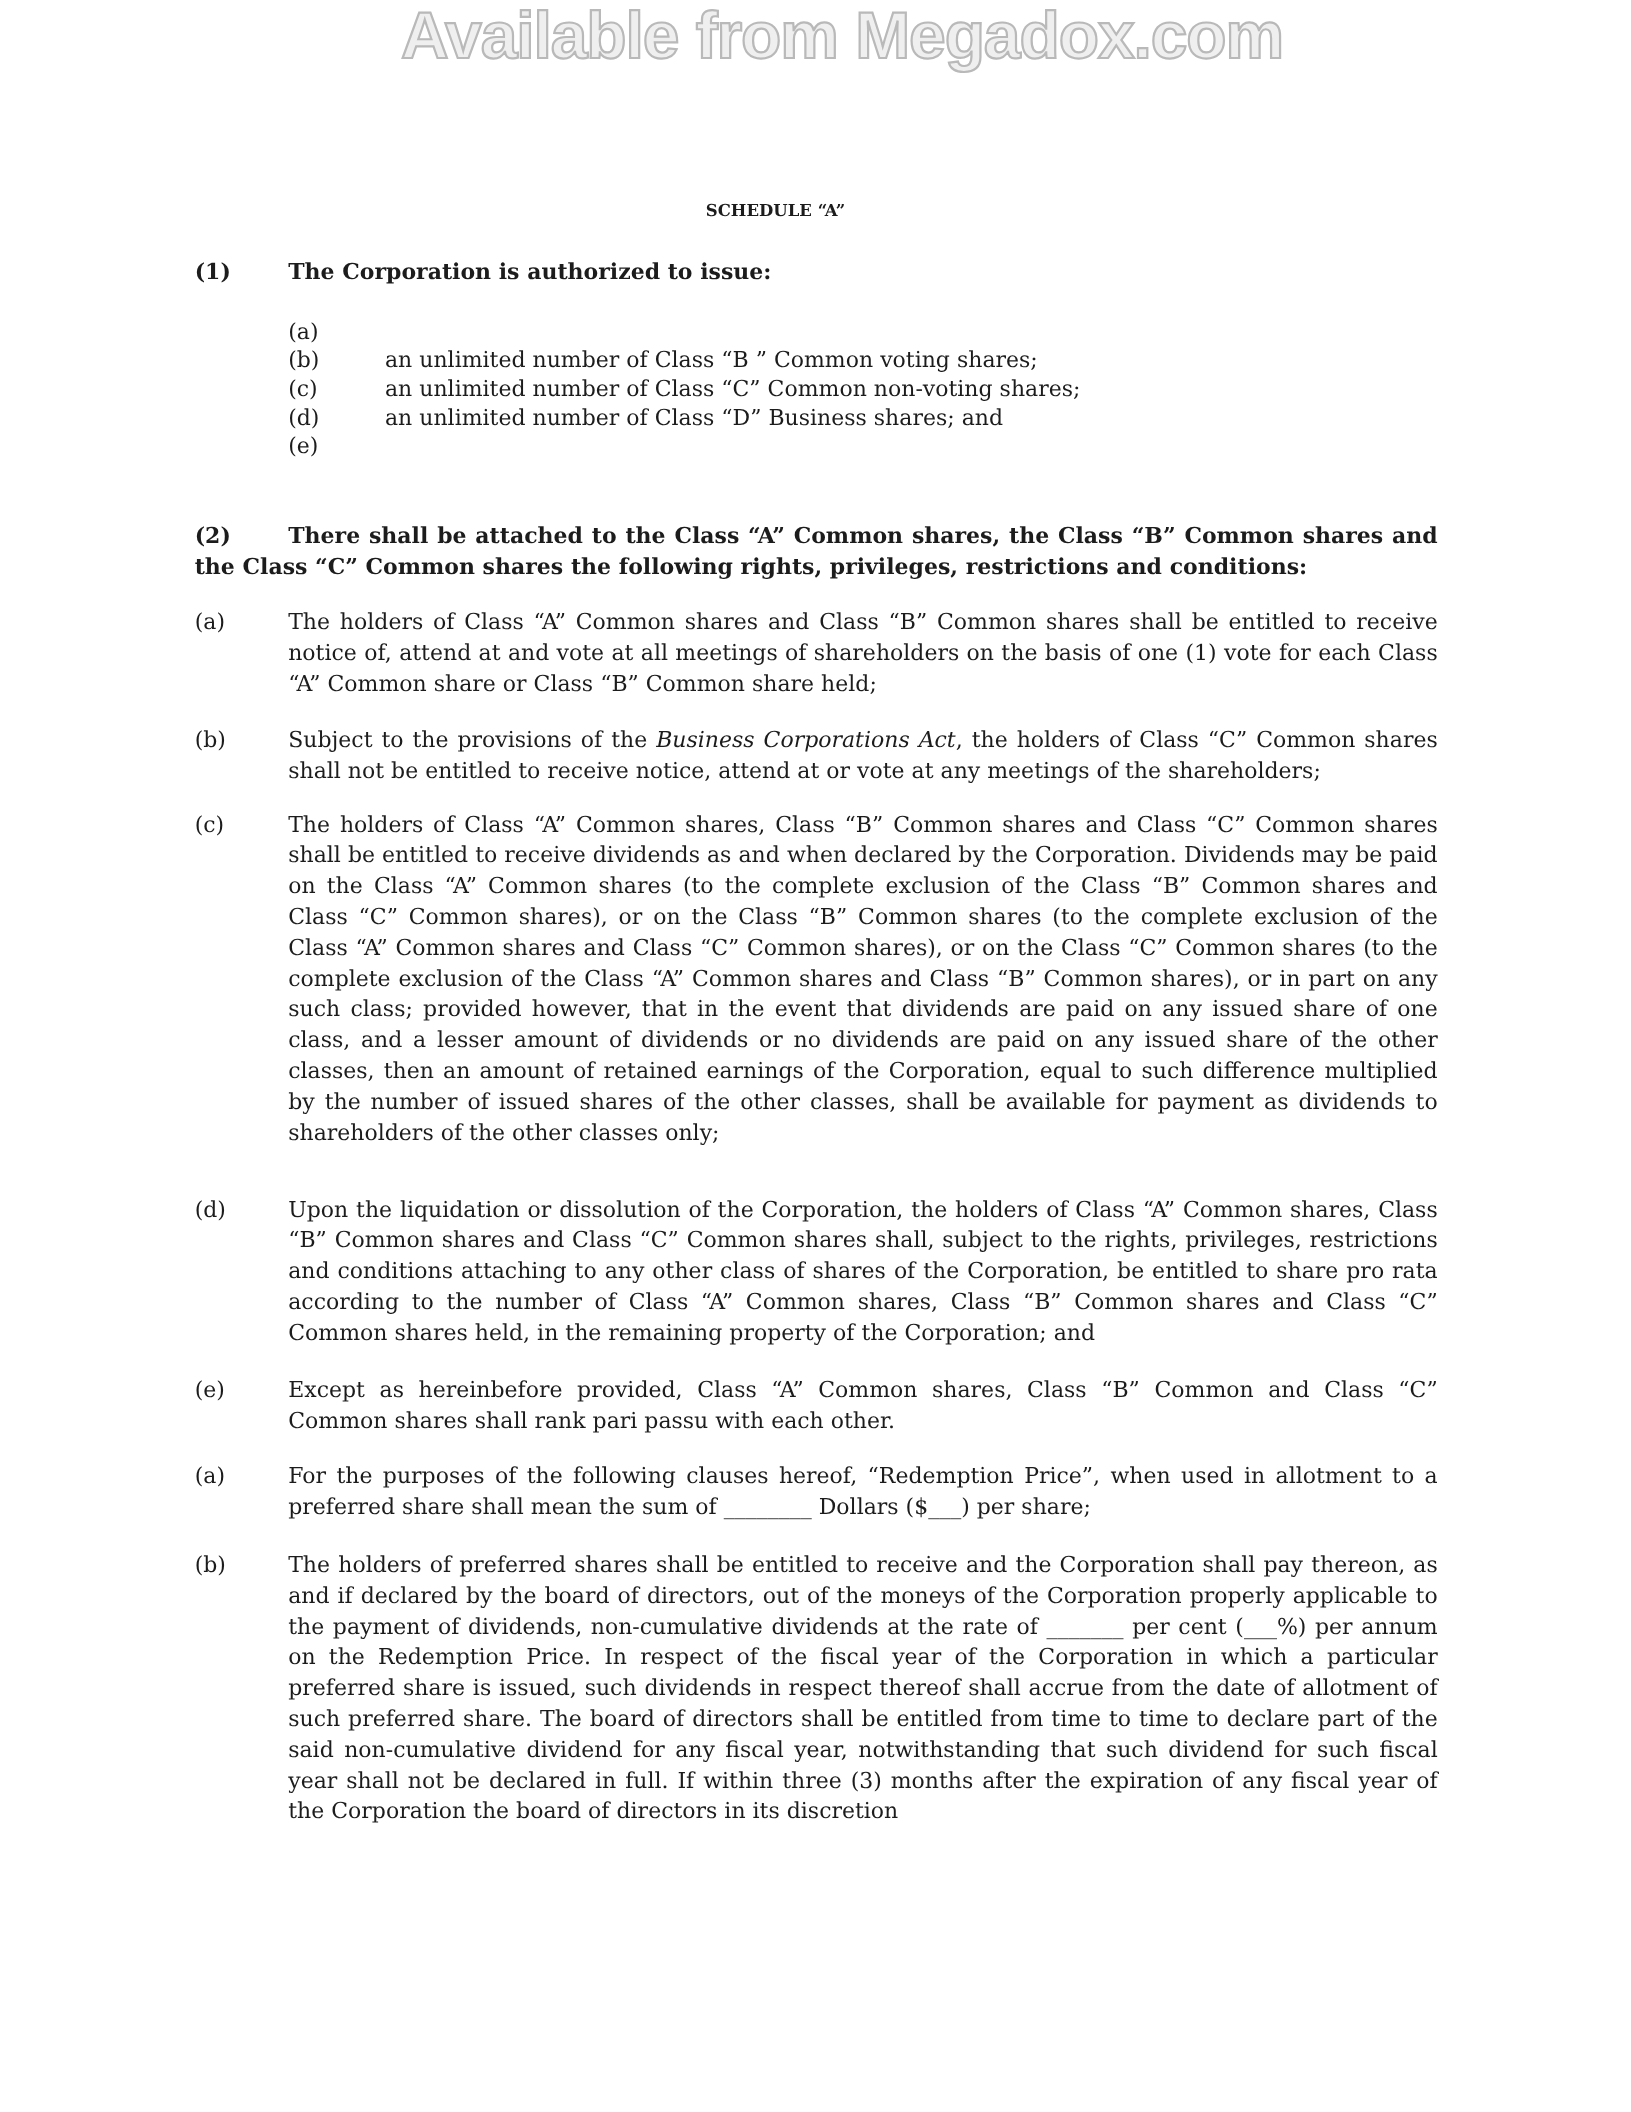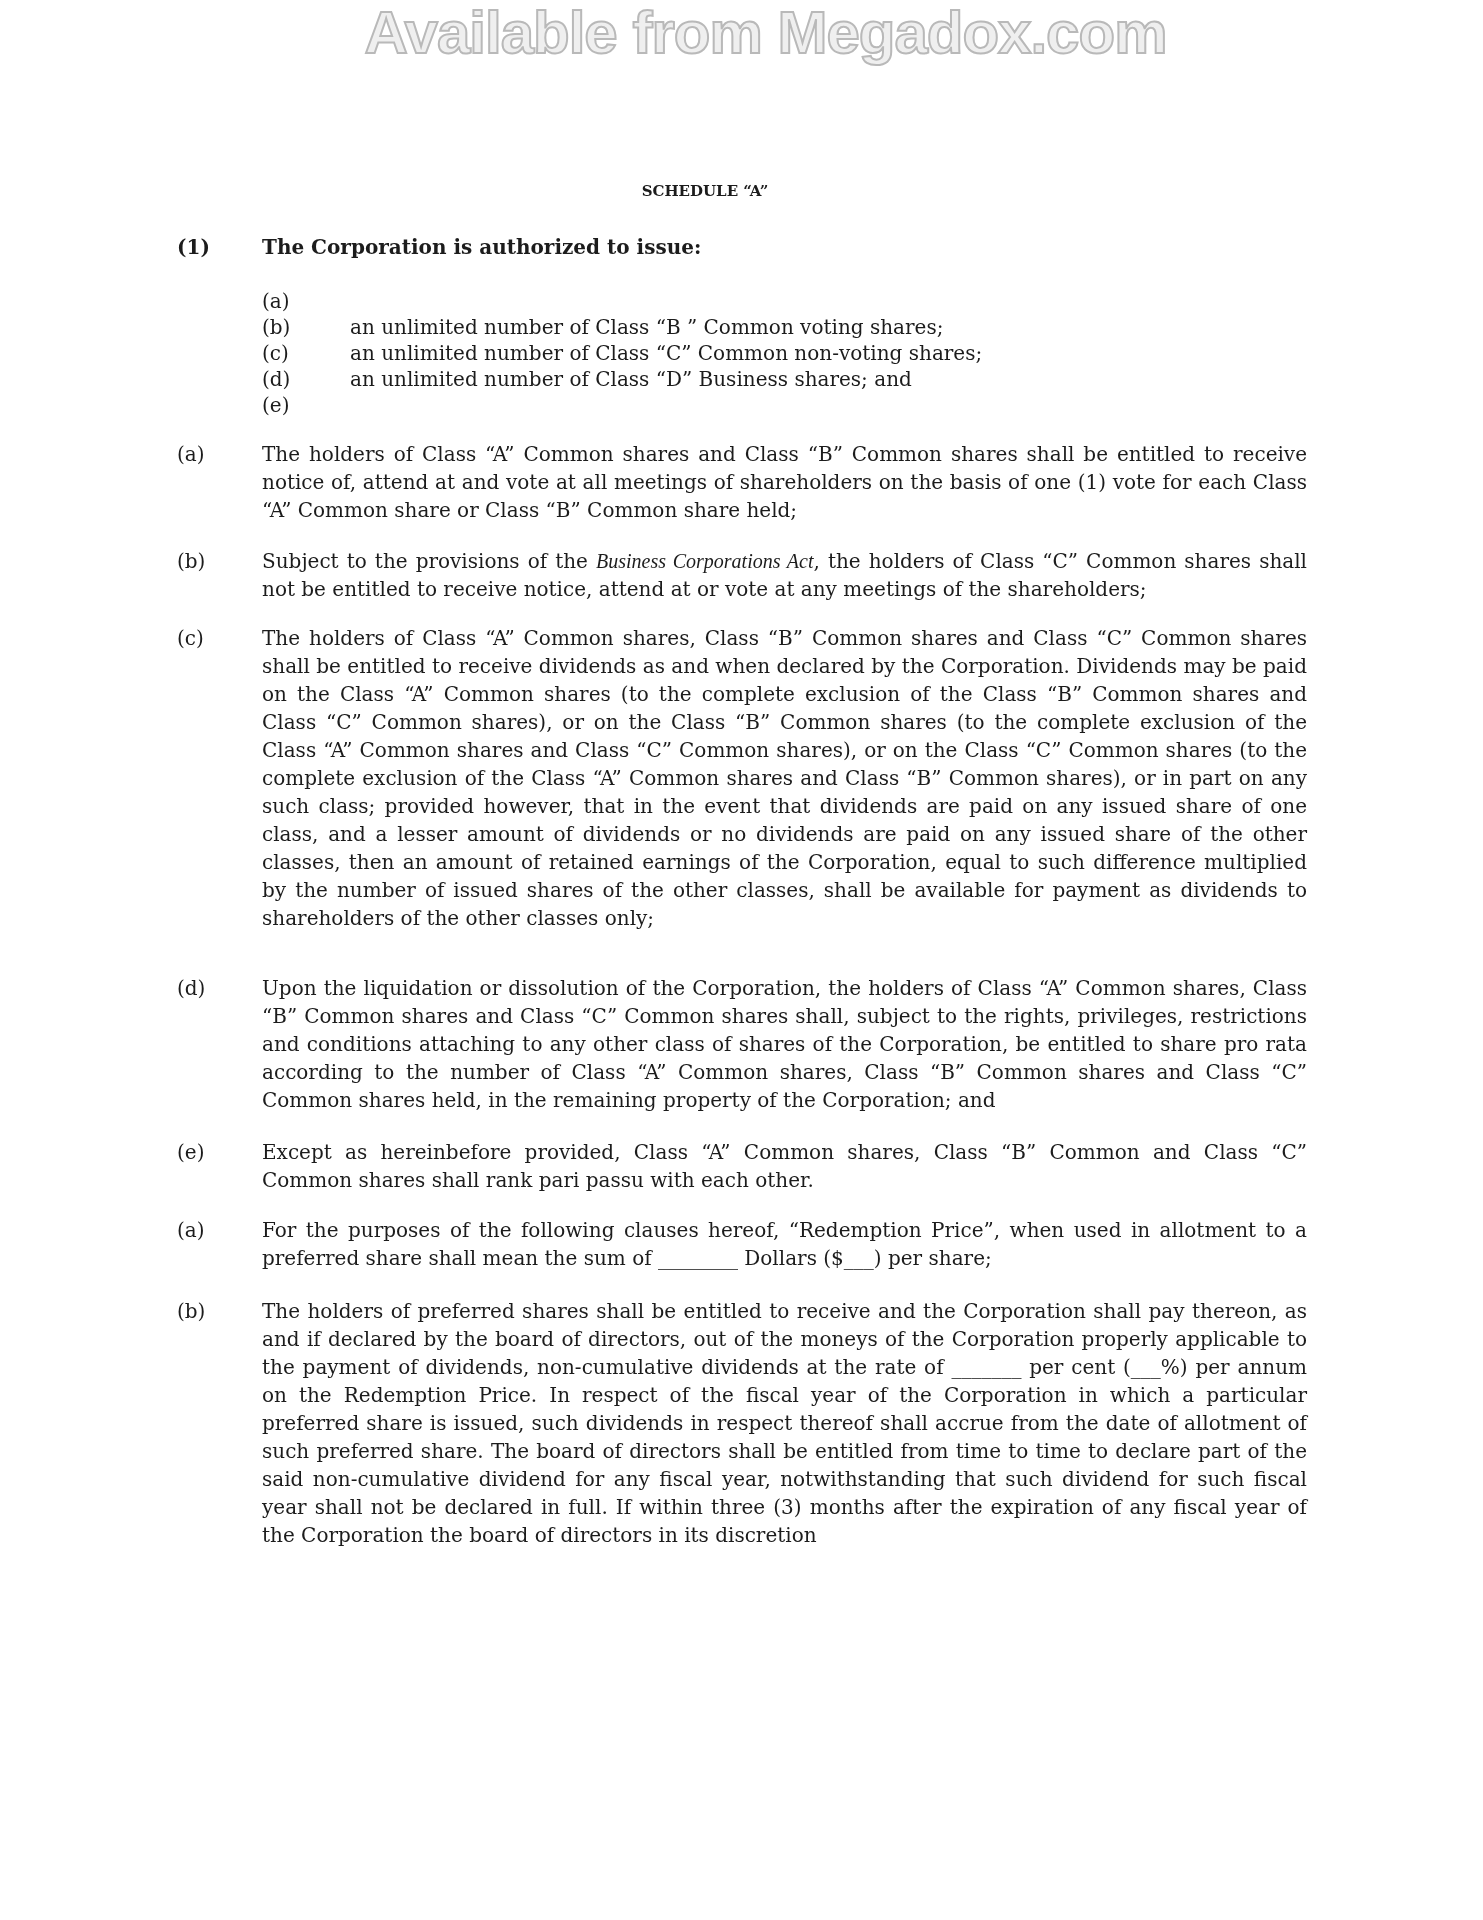--- a/index.html
+++ b/index.html
@@ -84,21 +84,21 @@
   }
   .mt-sec   { margin-top: 55px; }
   .mt-para  { margin-top: 22px; }
   .mt-parab { margin-top: 23px; }
   .mt-parac { margin-top: 21px; }
   .mt-parad { margin-top: 42px; }
   .mt-parae { margin-top: 24px; }
   .mt-sec3  { margin-top: 27px; }
   .mt-3a    { margin-top: 22px; }
   .mt-3b    { margin-top: 25px; }
-  .act-italic { font-style: italic; font-family: Liberation Serif, serif; }
+  .act-italic { font-style: italic; }
 </style>
 </head>
 <body>
 
 <div class="watermark">Available from Megadox.com</div>
 
 <div class="page">
 
   <div class="doc-title">SCHEDULE “A”</div>
 
@@ -118,20 +118,21 @@
       </div>
     <div class="subitem">
         <span class="plabel">(d)</span>
         <span>an unlimited number of Class “D” Business shares; and</span>
       </div>
     <div class="subitem">
         <span class="plabel">(e)</span>
       </div>
   </div>
 
+  <div class="section-heading mt-sec"><span class="sec-num">(2)</span><span>There shall be attached to the Class “A” Common shares, the Class “B” Common shares and the Class “C” Common shares the following rights, privileges, restrictions and conditions:</span></div>
 
   <div class="para mt-para">
       <span class="plabel">(a)</span>
       <span class="pbody">The holders of Class “A” Common shares and Class “B” Common shares shall be entitled to receive notice of, attend at and vote at all meetings of shareholders on the basis of one (1) vote for each Class “A” Common share or Class “B” Common share held;</span>
     </div>
 
   <div class="para mt-parab">
       <span class="plabel">(b)</span>
       <span class="pbody"><span>Subject to the provisions of the </span><span class="act-italic">Business Corporations Act</span><span>, the holders of Class “C” Common shares shall not be entitled to receive notice, attend at or vote at any meetings of the shareholders;</span></span>
     </div>

